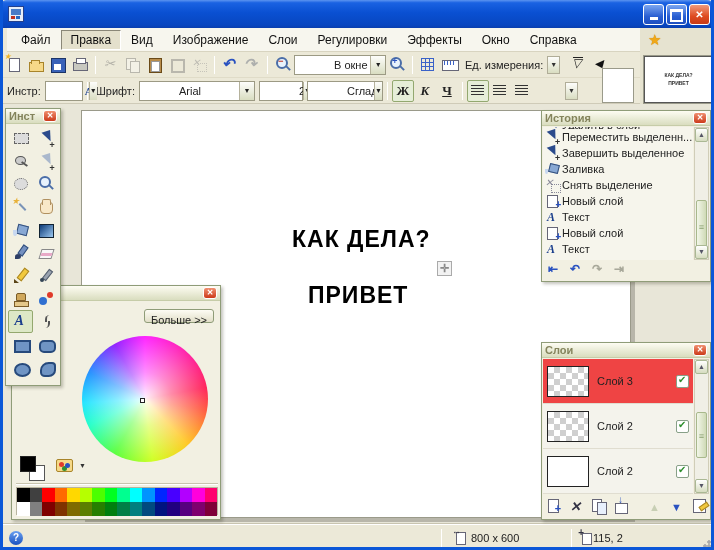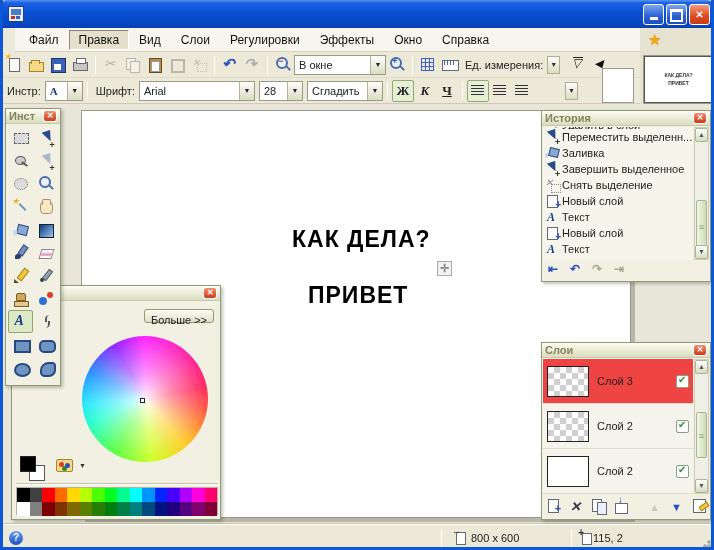--- a/index.html
+++ b/index.html
@@ -19,21 +19,21 @@
   #win-controls{margin-left:auto;display:flex;}
   .wbtn{width:21px;height:21px;margin-left:2px;border:1px solid #fff;border-radius:3px;
         background:linear-gradient(#7ba6f0,#2a5fd2 60%,#1e4fc0);color:#fff;font-size:10px;
         line-height:19px;text-align:center;font-weight:bold;}
   .wbtn.close{background:linear-gradient(#f09a7c,#de4a20 60%,#c83a16);}
   .wbtn.min::before{content:"";display:inline-block;width:8px;height:3px;background:#fff;margin-top:12px;}
   .wbtn.max::before{content:"";display:inline-block;width:9px;height:8px;border:2px solid #fff;border-top-width:3px;margin-top:4px;}
   .wbtn.close::before{content:"✕";}
 
   
-  #menubar{position:absolute;left:12px;top:28px;width:637px;height:24px;background:#f7f6ee;
+  #menubar{position:absolute;left:4px;top:28px;width:637px;height:24px;background:#f7f6ee;
     border-bottom:1px solid #d8d4c0;display:flex;align-items:center;padding-left:4px;}
   .menu-item{padding:3px 10px;font-size:12px;color:#111;}
   .menu-item.active{background:#e4e0cc;border:1px solid;border-color:#8a8778 #fff #fff #8a8778;padding:2px 9px;}
   #right-zone{position:absolute;left:637px;top:28px;width:77px;height:82px;background:#e6e3d0;}
   #star-icon{position:absolute;left:8px;top:3px;color:#f0a818;font-size:15px;text-shadow:0 0 1px #b87808;}
   #image-thumb{position:absolute;left:4px;top:28px;width:69px;height:47px;background:#fff;
     border:1px solid #555;box-shadow:0 0 0 1px #9a9a8a;display:flex;flex-direction:column;
     align-items:center;justify-content:center;gap:3px;}
   .thumb-line{font-size:5px;font-weight:bold;color:#333;line-height:5px;}
 
@@ -41,21 +41,21 @@
   .toolbar{position:absolute;left:0;width:637px;height:26px;background:#ece9d8;
     display:flex;align-items:center;font-size:11px;color:#222;}
   #toolbar1{top:52px;border-bottom:1px solid #e0dcc8;}
   #toolbar2{top:78px;border-bottom:1px solid #cfcbb8;}
   .tsep{width:1px;height:18px;background:#c8c4b0;border-right:1px solid #fff;margin:0 4px;}
   .tbtn{width:22px;height:22px;display:flex;align-items:center;justify-content:center;position:relative;}
   .tbtn.disabled{opacity:.38;filter:grayscale(.8);}
   .tbtn.pressed{background:#e6eed8;border:1px solid #93a870;border-radius:2px;}
   .lbl{margin:0 4px;white-space:nowrap;}
   .combo{height:20px;background:#fff;border:1px solid #9c9a84;display:flex;align-items:center;font-size:11px;position:relative;}
-  .combo .cval{padding:0 4px;white-space:nowrap;overflow:hidden;}
+  .combo .cval{padding:0 4px;white-space:nowrap;overflow:hidden;margin-left:35px;}
   .combo .arrow{margin-left:auto;width:15px;height:100%;background:linear-gradient(#fdfdfb,#d9ddc1);
     border-left:1px solid #b5b29c;display:flex;align-items:center;justify-content:center;font-size:7px;color:#222;}
   .minidrop{width:13px;height:18px;background:linear-gradient(#fdfdfb,#d9ddc1);border:1px solid #b0ad98;
     display:flex;align-items:center;justify-content:center;font-size:7px;color:#333;}
 
   
   .icn{display:inline-block;position:relative;width:18px;height:18px;}
   .icon-new-doc::before{content:"";position:absolute;left:4px;top:2px;width:9px;height:12px;background:#fff;border:1px solid #667;}
   .icon-new-doc::after{content:"★";position:absolute;left:-1px;top:-4px;color:#f0b428;font-size:8px;}
   .icon-open-folder::before{content:"";position:absolute;left:2px;top:6px;width:13px;height:8px;background:#f6d988;border:1px solid #a8842a;}
@@ -272,20 +272,21 @@
       <span class="wbtn min"></span>
       <span class="wbtn max"></span>
       <span class="wbtn close"></span>
     </span>
   </div>
 
   <div id="menubar">
       <span class="menu-item">Файл</span>
       <span class="menu-item active">Правка</span>
       <span class="menu-item">Вид</span>
+      <span class="menu-item">Изображение</span>
       <span class="menu-item">Слои</span>
       <span class="menu-item">Регулировки</span>
       <span class="menu-item">Эффекты</span>
       <span class="menu-item">Окно</span>
       <span class="menu-item">Справка</span>
     </div>
   <div id="right-zone">
     <span id="star-icon">★</span>
     <div id="image-thumb">
       <span class="thumb-line">КАК ДЕЛА?</span>
@@ -500,26 +501,26 @@
     <ul id="history-list">
         <li class="hitem clipped">
           <i class="hicn icon-move-arrow"></i>
           <span class="hlabel">Удалить в слой</span>
         </li>
         <li class="hitem">
           <i class="hicn icon-move-arrow-plus"></i>
           <span class="hlabel">Переместить выделенн...</span>
         </li>
         <li class="hitem">
+          <i class="hicn icon-move-arrow-plus"></i>
+          <span class="hlabel">Завершить выделенное</span>
+        </li>
+        <li class="hitem">
           <i class="hicn icon-paint-bucket"></i>
           <span class="hlabel">Заливка</span>
-        </li>
-        <li class="hitem">
-          <i class="hicn icon-move-arrow-plus"></i>
-          <span class="hlabel">Завершить выделенное</span>
         </li>
         <li class="hitem">
           <i class="hicn icon-deselect"></i>
           <span class="hlabel">Снять выделение</span>
         </li>
         <li class="hitem">
           <i class="hicn icon-new-layer"></i>
           <span class="hlabel">Новый слой</span>
         </li>
         <li class="hitem">

